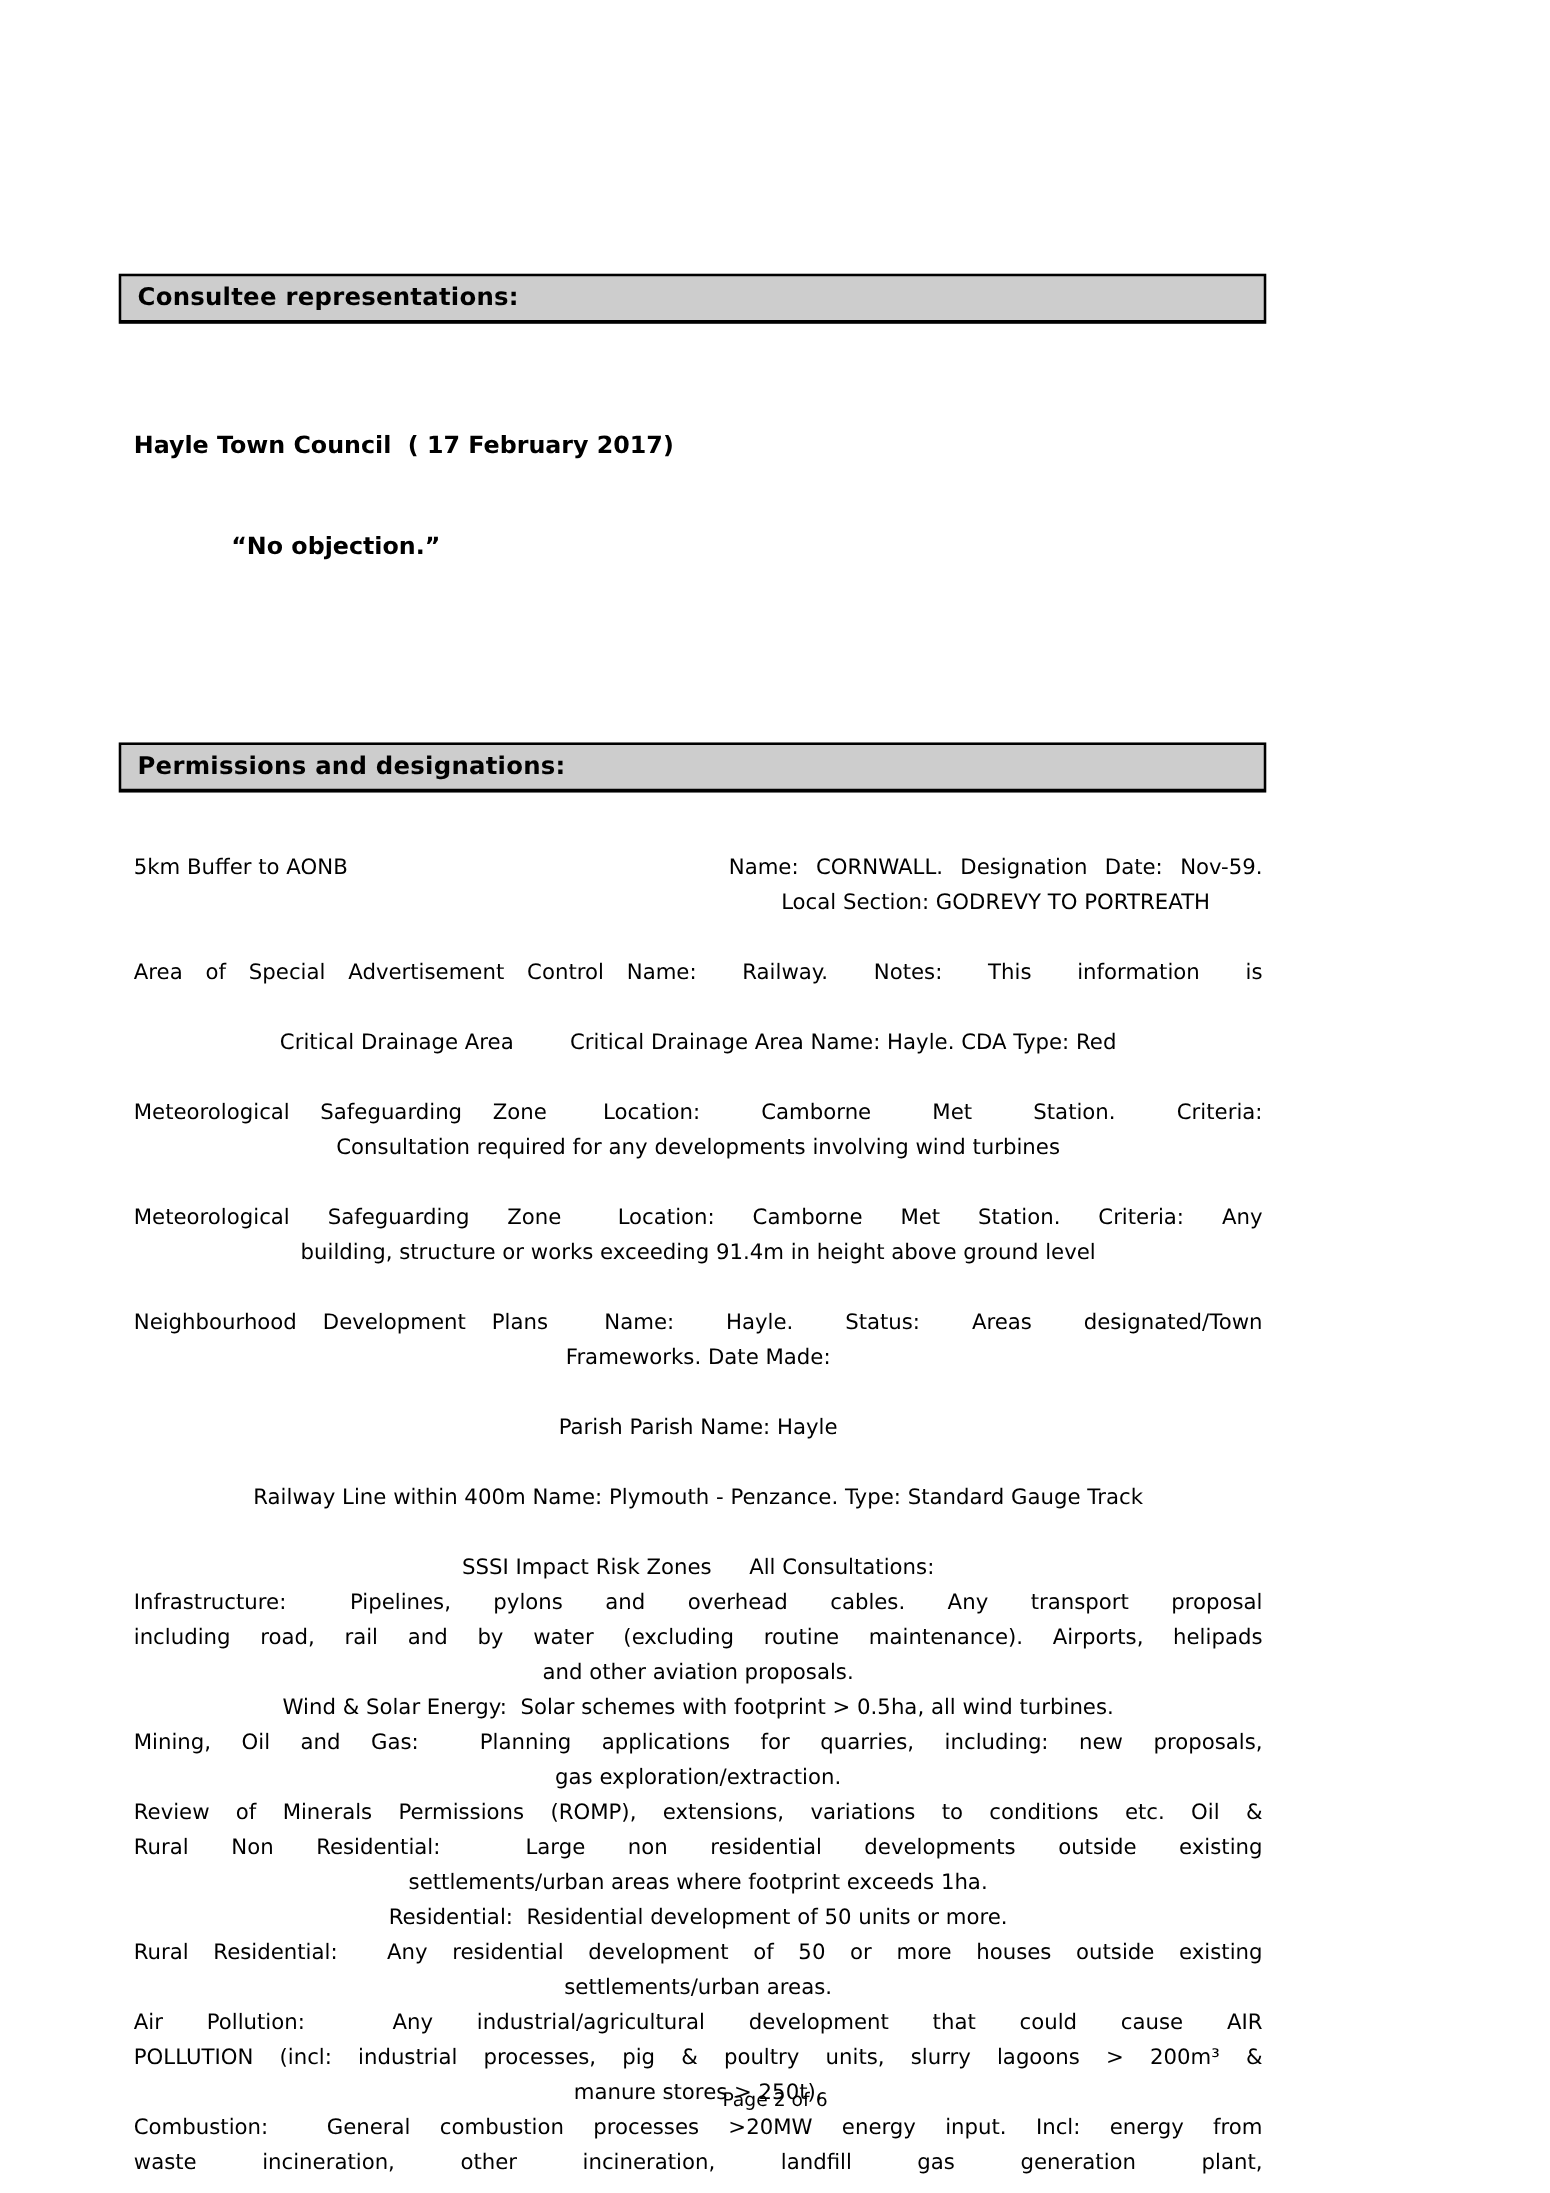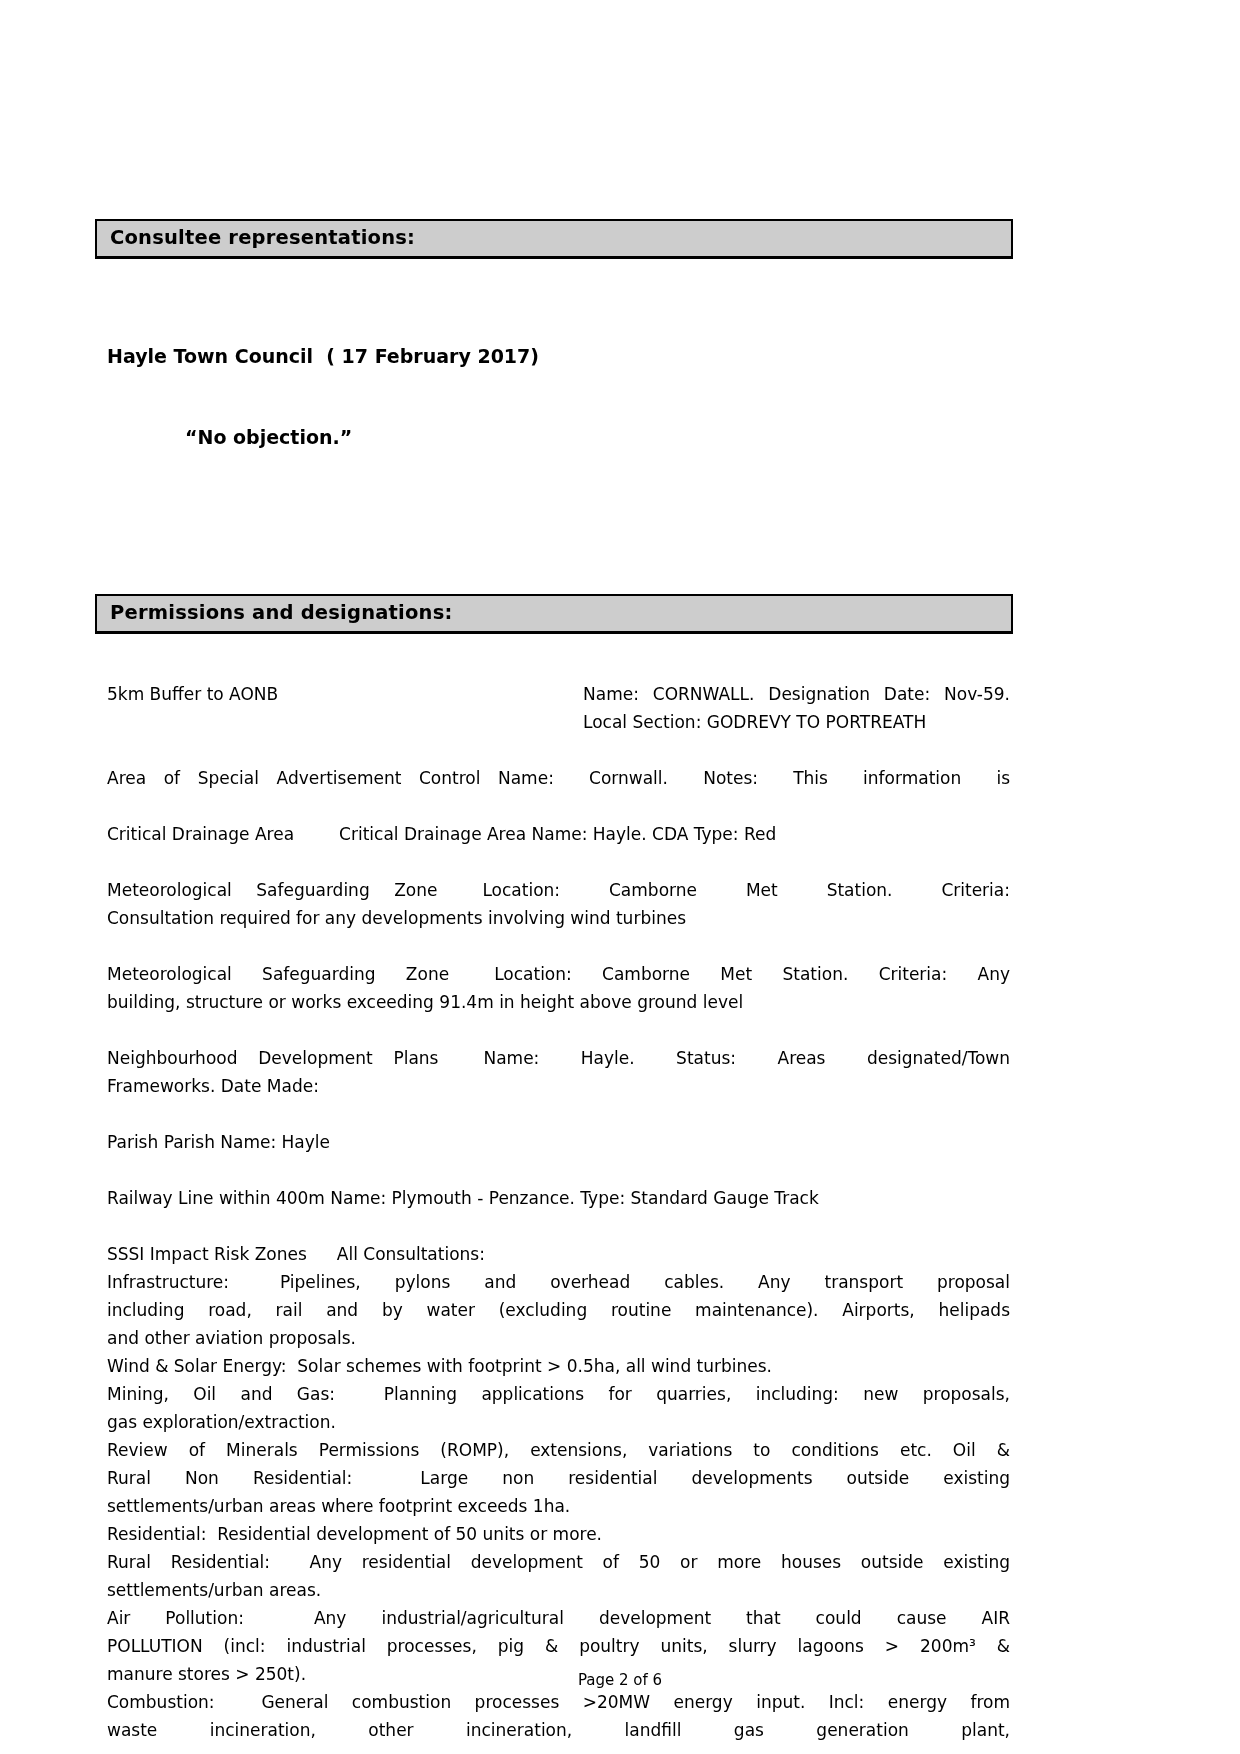--- a/index.html
+++ b/index.html
@@ -37,21 +37,21 @@
   }
   .quote-line { padding-left: 78px; }
   .constraints-body {
     margin: 46px 0 0 107px;
     width: 903px;
     font-size: 17px;
     line-height: 28px;
   }
   .block { margin: 0 0 28px 0; gap: 48px; }
   .block.tight { margin-bottom: 0; }
-  .line { white-space: pre-wrap; text-align: left; }
+  .line { white-space: pre-wrap; text-align: center; }
   .line.fill { text-align: justify; text-align-last: justify; }
   .b-twocol { display: flex; }
   .col-label { flex: 0 0 428px; white-space: pre-wrap; }
   .col-value { flex: 1 1 auto; min-width: 0; }
   .lbl { padding-right: 45px; }
   .lbl.sg { padding-right: 30px; }
   .footer {
     position: absolute;
     top: 1666px;
     left: 0;
@@ -81,21 +81,21 @@
 
   <div class="constraints-body">
       <div class="block b-twocol">
         <div class="col-label">5km Buffer to AONB</div>
         <div class="col-value">
           <div class="line fill">Name: CORNWALL. Designation Date: Nov-59.</div>
           <div class="line">Local Section: GODREVY TO PORTREATH</div>
         </div>
       </div>
       <div class="block b-para">
-        <div class="line fill">Area of Special Advertisement Control Name:  Cornwall.  Notes:  This  information  is</div>
+        <div class="line fill">Area of Special Advertisement Control Name:  Railway.  Notes:  This  information  is</div>
       </div>
       <div class="block b-labelgap">
         <div class="line"><span class="lbl">Critical Drainage Area</span><span>Critical Drainage Area Name: Hayle. CDA Type: Red</span></div>
       </div>
       <div class="block b-labelgap">
         <div class="line fill"><span class="lbl">Meteorological Safeguarding Zone</span><span>Location:  Camborne  Met  Station.  Criteria:</span></div>
         <div class="line">Consultation required for any developments involving wind turbines</div>
       </div>
       <div class="block b-labelgap">
         <div class="line fill"><span class="lbl">Meteorological Safeguarding Zone</span><span>Location: Camborne Met Station. Criteria: Any</span></div>

